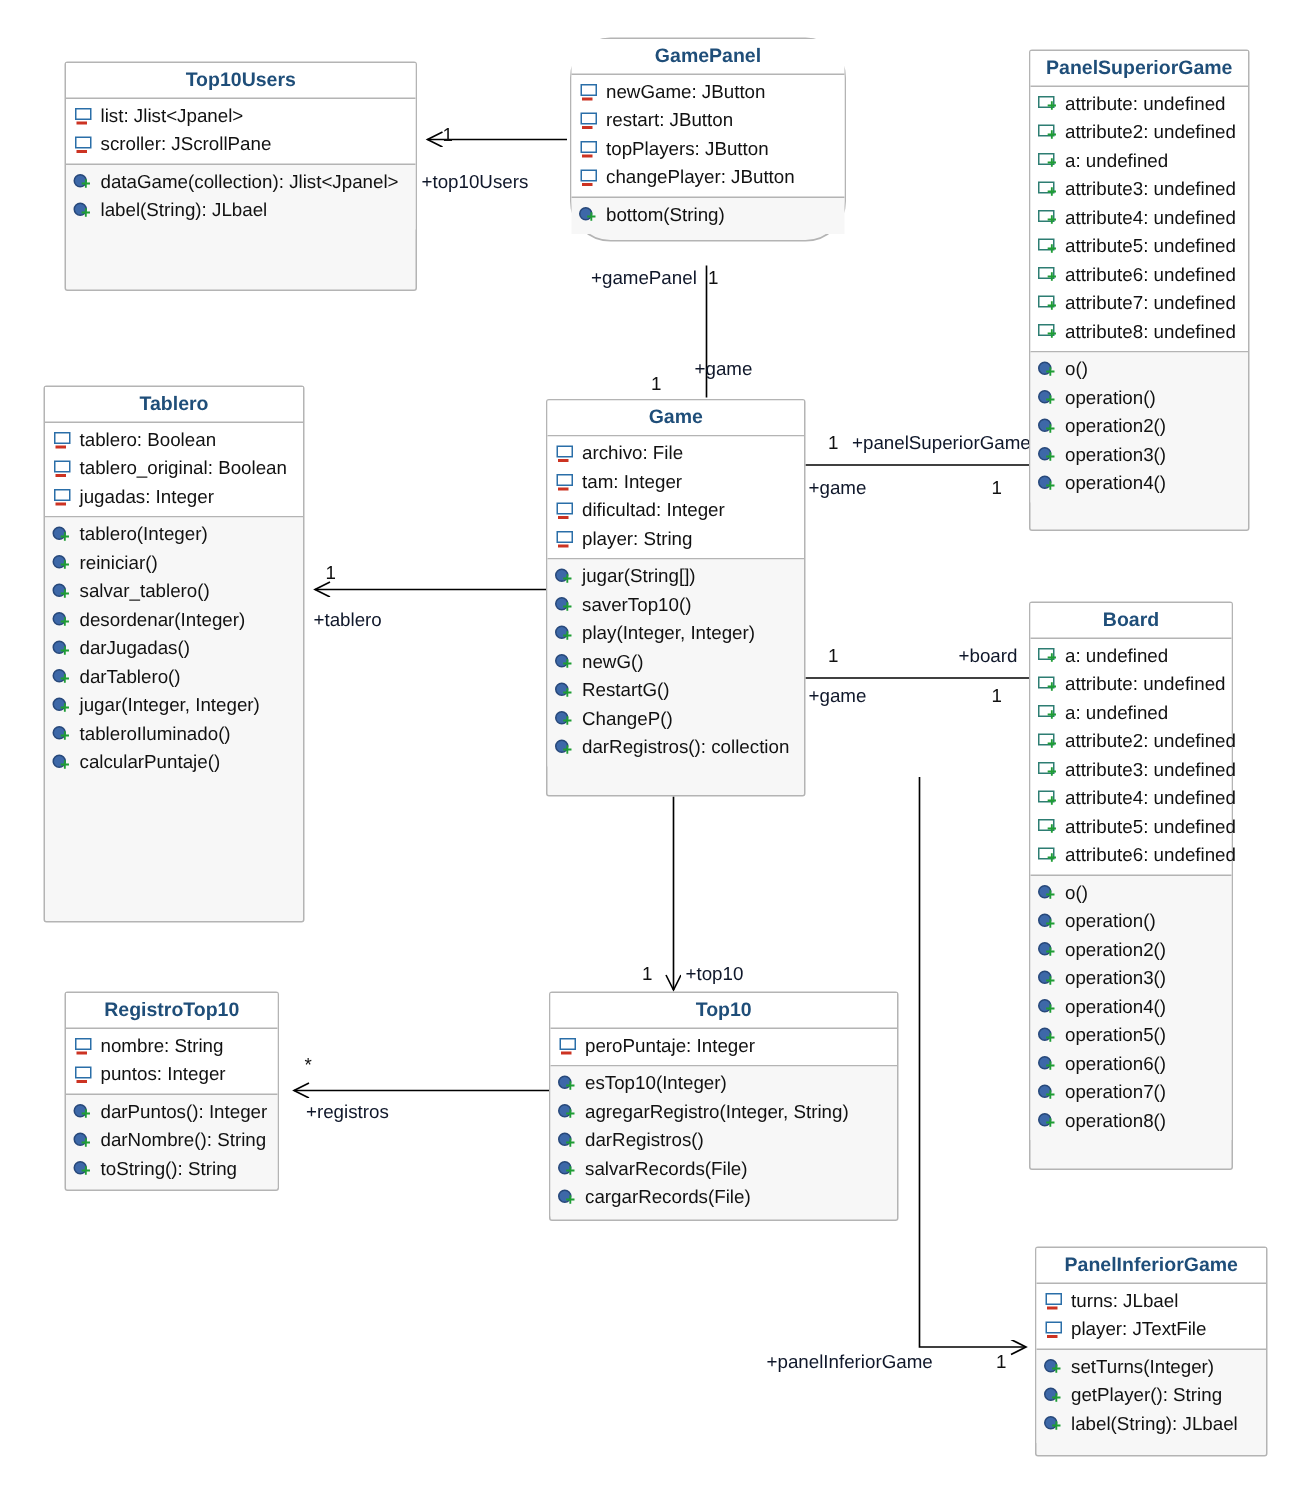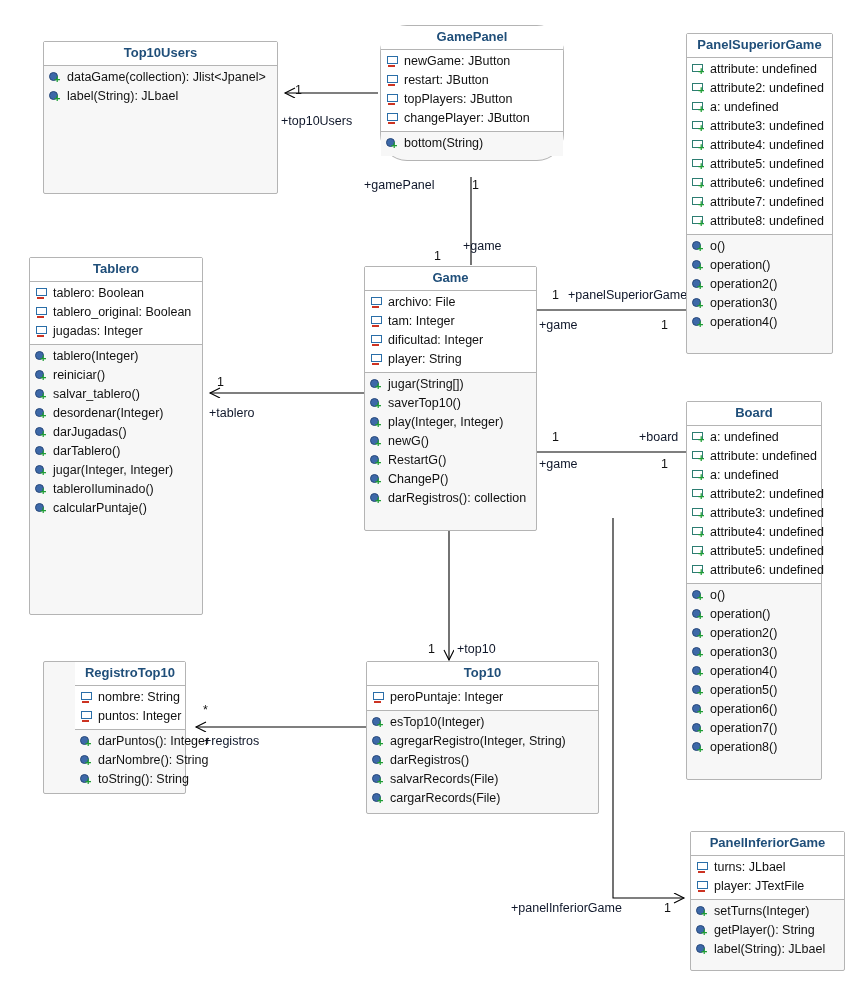--- a/index.html
+++ b/index.html
@@ -172,21 +172,21 @@
     <line x1="449" y1="531" x2="449" y2="660" stroke="#000000" stroke-width="1.1" marker-end="url(#openArrow)"></line>
 
     <line x1="366" y1="727" x2="196" y2="727" stroke="#000000" stroke-width="1.1" marker-end="url(#openArrow)"></line>
 
     <polyline points="613,518 613,898 684,898" fill="none" stroke="#000000" stroke-width="1.1" marker-end="url(#openArrow)"></polyline>
   </svg>
 
   <div class="edge-label" style="left:281px; top:114px;">+top10Users</div>
   <div class="mult-label" style="left:295px; top:83px;">1</div>
 
-  <div class="edge-label" style="left:364px; top:178px;">+gamePanel</div>
+  <div class="edge-label" style="left:394px; top:178px;">+gamePanel</div>
   <div class="mult-label" style="left:472px; top:178px;">1</div>
   <div class="edge-label" style="left:463px; top:239px;">+game</div>
   <div class="mult-label" style="left:434px; top:249px;">1</div>
 
   <div class="edge-label" style="left:209px; top:406px;">+tablero</div>
   <div class="mult-label" style="left:217px; top:375px;">1</div>
 
   <div class="edge-label" style="left:568px; top:288px;">+panelSuperiorGame</div>
   <div class="mult-label" style="left:552px; top:288px;">1</div>
   <div class="edge-label" style="left:539px; top:318px;">+game</div>
@@ -201,20 +201,30 @@
   <div class="mult-label" style="left:428px; top:642px;">1</div>
 
   <div class="edge-label" style="left:204px; top:734px;">+registros</div>
   <div class="mult-label" style="left:203px; top:703px;">*</div>
 
   <div class="edge-label" style="left:511px; top:901px;">+panelInferiorGame</div>
   <div class="mult-label" style="left:664px; top:901px;">1</div>
 
   <div class="uml-class" style="left:43px; top:41px; width:235px; height:153px;">
     <div class="uml-title">Top10Users</div>
+    <div class="uml-compartment">
+      <div class="uml-row">
+          <span class="ico ico-attr-private"></span>
+          <span class="lbl">list: Jlist&lt;Jpanel&gt;</span>
+        </div>
+      <div class="uml-row">
+          <span class="ico ico-attr-private"></span>
+          <span class="lbl">scroller: JScrollPane</span>
+        </div>
+    </div>
     <div class="uml-compartment last">
       <div class="uml-row">
           <span class="ico ico-op"></span>
           <span class="lbl">dataGame(collection): Jlist&lt;Jpanel&gt;</span>
         </div>
       <div class="uml-row">
           <span class="ico ico-op"></span>
           <span class="lbl">label(String): JLbael</span>
         </div>
     </div>
@@ -489,21 +499,21 @@
           <span class="ico ico-op"></span>
           <span class="lbl">operation7()</span>
         </div>
       <div class="uml-row">
           <span class="ico ico-op"></span>
           <span class="lbl">operation8()</span>
         </div>
     </div>
   </div>
 
-  <div class="uml-class" style="left:43px; top:661px; width:143px; height:133px;padding-left:31px;">
+  <div class="uml-class" style="left:43px; top:661px; width:143px; height:133px;">
     <div class="uml-title">RegistroTop10</div>
     <div class="uml-compartment">
       <div class="uml-row">
           <span class="ico ico-attr-private"></span>
           <span class="lbl">nombre: String</span>
         </div>
       <div class="uml-row">
           <span class="ico ico-attr-private"></span>
           <span class="lbl">puntos: Integer</span>
         </div>

